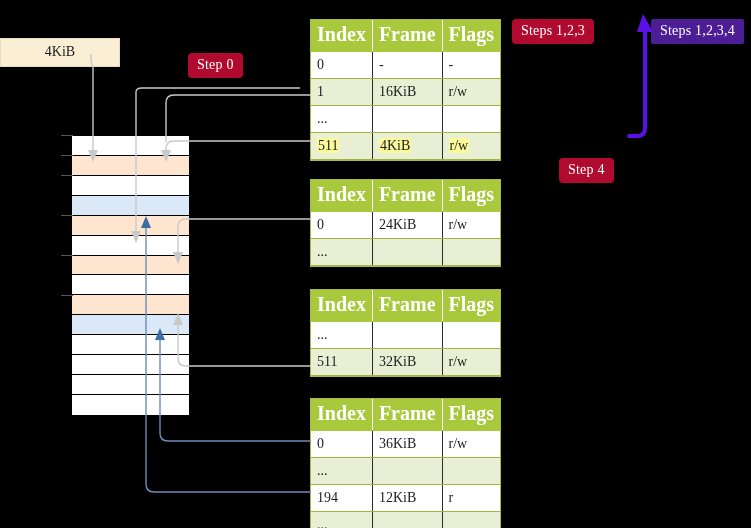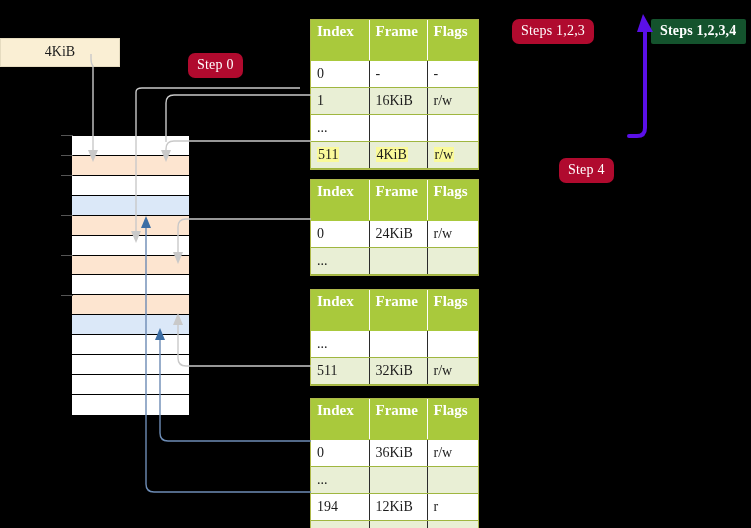--- a/index.html
+++ b/index.html
@@ -20,22 +20,22 @@
   .badge {
     position: absolute;
     color: #ffffff;
     font-size: 14px;
     line-height: 1;
     padding: 5px 9px 6px 9px;
     border-radius: 4px;
     white-space: nowrap;
     letter-spacing: 0.2px;
   }
-  .badge-crimson { background: #b00a2e; border-radius: 7px; }
-  .badge-violet  { background: #14532d; border-radius: 2px; font-weight: bold; }
+  .badge-crimson { background: #b00a2e; }
+  .badge-violet  { background: #4c1d95; border-radius: 2px; }
 
   
   .cream-label {
     position: absolute;
     background: #faefd4;
     color: #1a1a1a;
     font-size: 14px;
     text-align: center;
     line-height: 1;
     padding: 6px 0 7px 0;
@@ -73,23 +73,23 @@
     position: absolute;
     border-collapse: collapse;
     border-spacing: 0;
     background: #ffffff;
     box-shadow: 0 0 0 1px #aeb84a;
   }
   .ptable th {
     background: #a9c93c;
     color: #ffffff;
     font-weight: bold;
-    font-size: 15px;
+    font-size: 20px;
     text-align: left;
-    padding: 3px 6px 20px 6px;
+    padding: 3px 6px 5px 6px;
     border-right: 1px solid #ffffff;
     border-bottom: 1px solid #a9c93c;
     white-space: nowrap;
   }
   .ptable th:last-child { border-right: none; }
   .ptable td {
     font-size: 14px;
     color: #1b1b1b;
     padding: 3px 6px 4px 6px;
     border: 1px solid #9fb63f;

